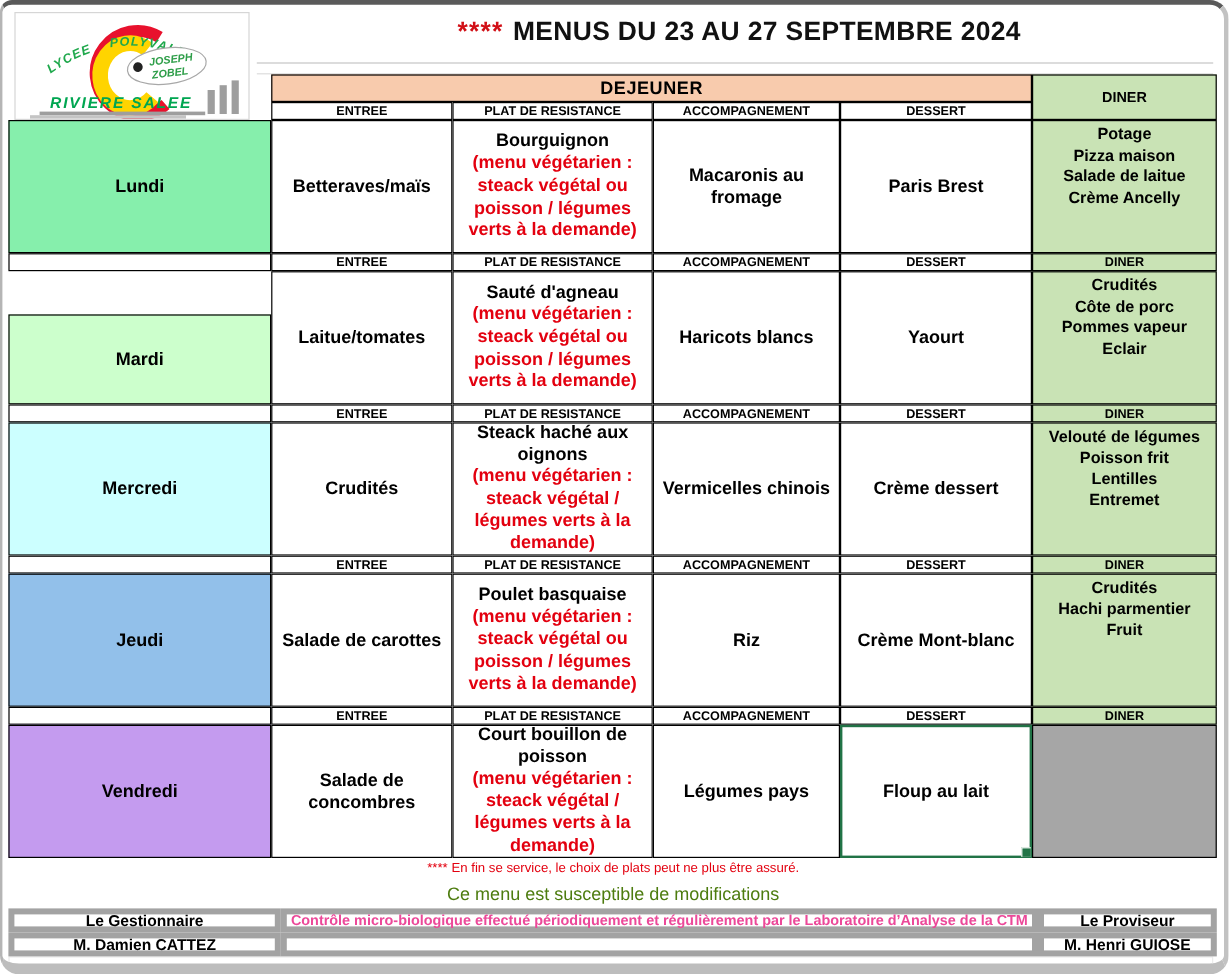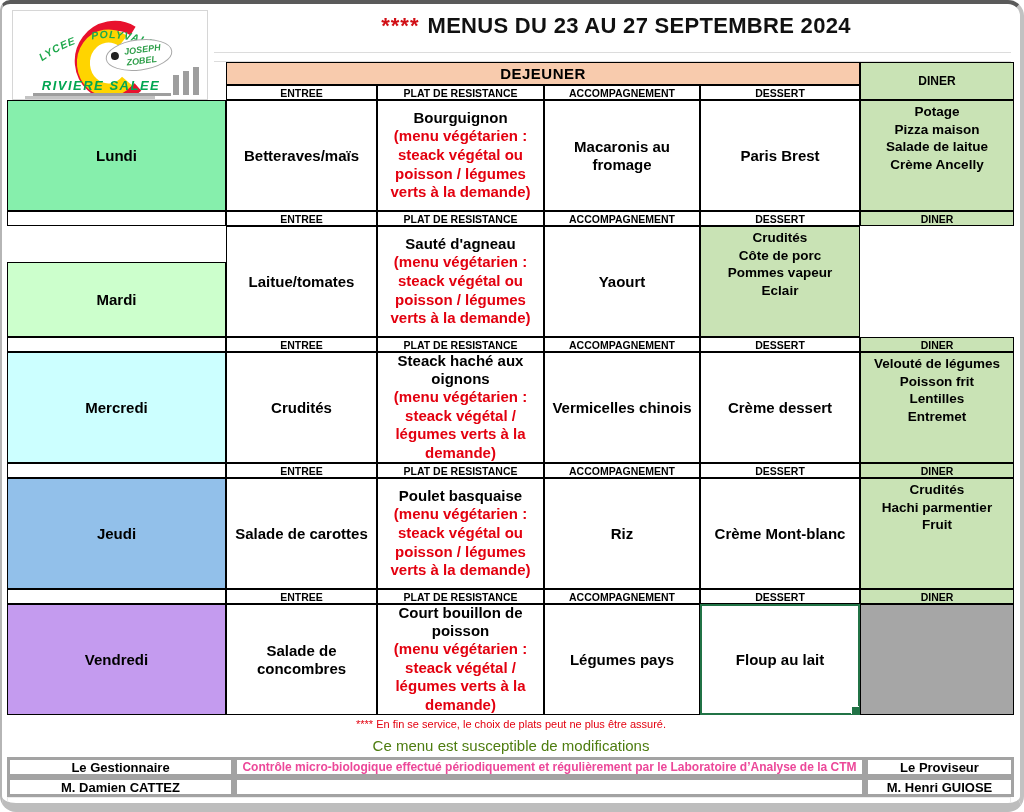--- a/index.html
+++ b/index.html
@@ -55,21 +55,21 @@
   .selected{ outline:2px solid #217346; outline-offset:-2px; position:relative; }
   .selected::after{ content:""; position:absolute; right:-1px; bottom:-1px; width:7px; height:7px;
     background:#217346; border:1px solid #fff; }
 
   
   .note1{ height:18px; display:flex; align-items:center; justify-content:center;
     color:#e3000f; font-weight:normal; font-size:11px; }
   .note2{ height:24px; display:flex; align-items:center; justify-content:center;
     color:#4d7c0f; font-weight:normal; font-size:15px; }
   .sig-grid{ display:grid; grid-template-columns:227px 631px 149px; grid-template-rows:20px 20px;}
-  .sig-cell{ border:3px solid #a3a3a3; display:flex; align-items:center; justify-content:center;
+  .sig-cell{ border:5px solid #a3a3a3; display:flex; align-items:center; justify-content:center;
     font-weight:bold; font-size:13px; white-space:nowrap; overflow:visible;}
   .sig-red{ color:#ec4899; font-size:12px; }
   .tail{ height:8px; border:1px solid #ececec; margin-right:4px;}
 </style>
 </head>
 <body>
 
 <div class="card">
 
   <div class="logo-box">
@@ -137,20 +137,21 @@
     <div class="cell sub">PLAT DE RESISTANCE</div>
     <div class="cell sub">ACCOMPAGNEMENT</div>
     <div class="cell sub">DESSERT</div>
     <div class="cell sub sub-diner">DINER</div>
     <div class="cell day-cell c-mardi">Mardi</div>
     <div class="cell menu-cell">Laitue/tomates</div>
     <div class="cell">
       <div class="dish">Sauté d'agneau</div>
       <div class="vegnote">(menu végétarien : steack végétal ou poisson / légumes verts à la demande)</div>
     </div>
+    <div class="cell menu-cell">Haricots blancs</div>
     <div class="cell menu-cell">Yaourt</div>
     <div class="cell diner-cell">
       <div>Crudités</div>
       <div>Côte de porc</div>
       <div>Pommes vapeur</div>
       <div>Eclair</div>
     </div>
   </div>
 
   <div class="grid day-grid">

